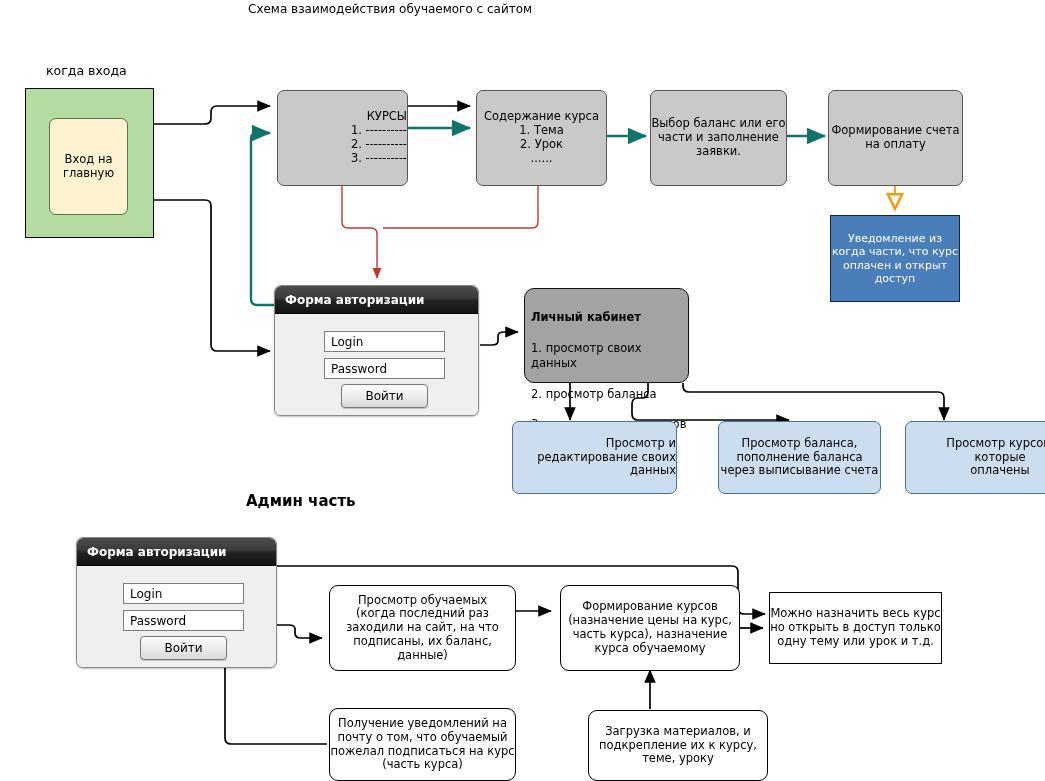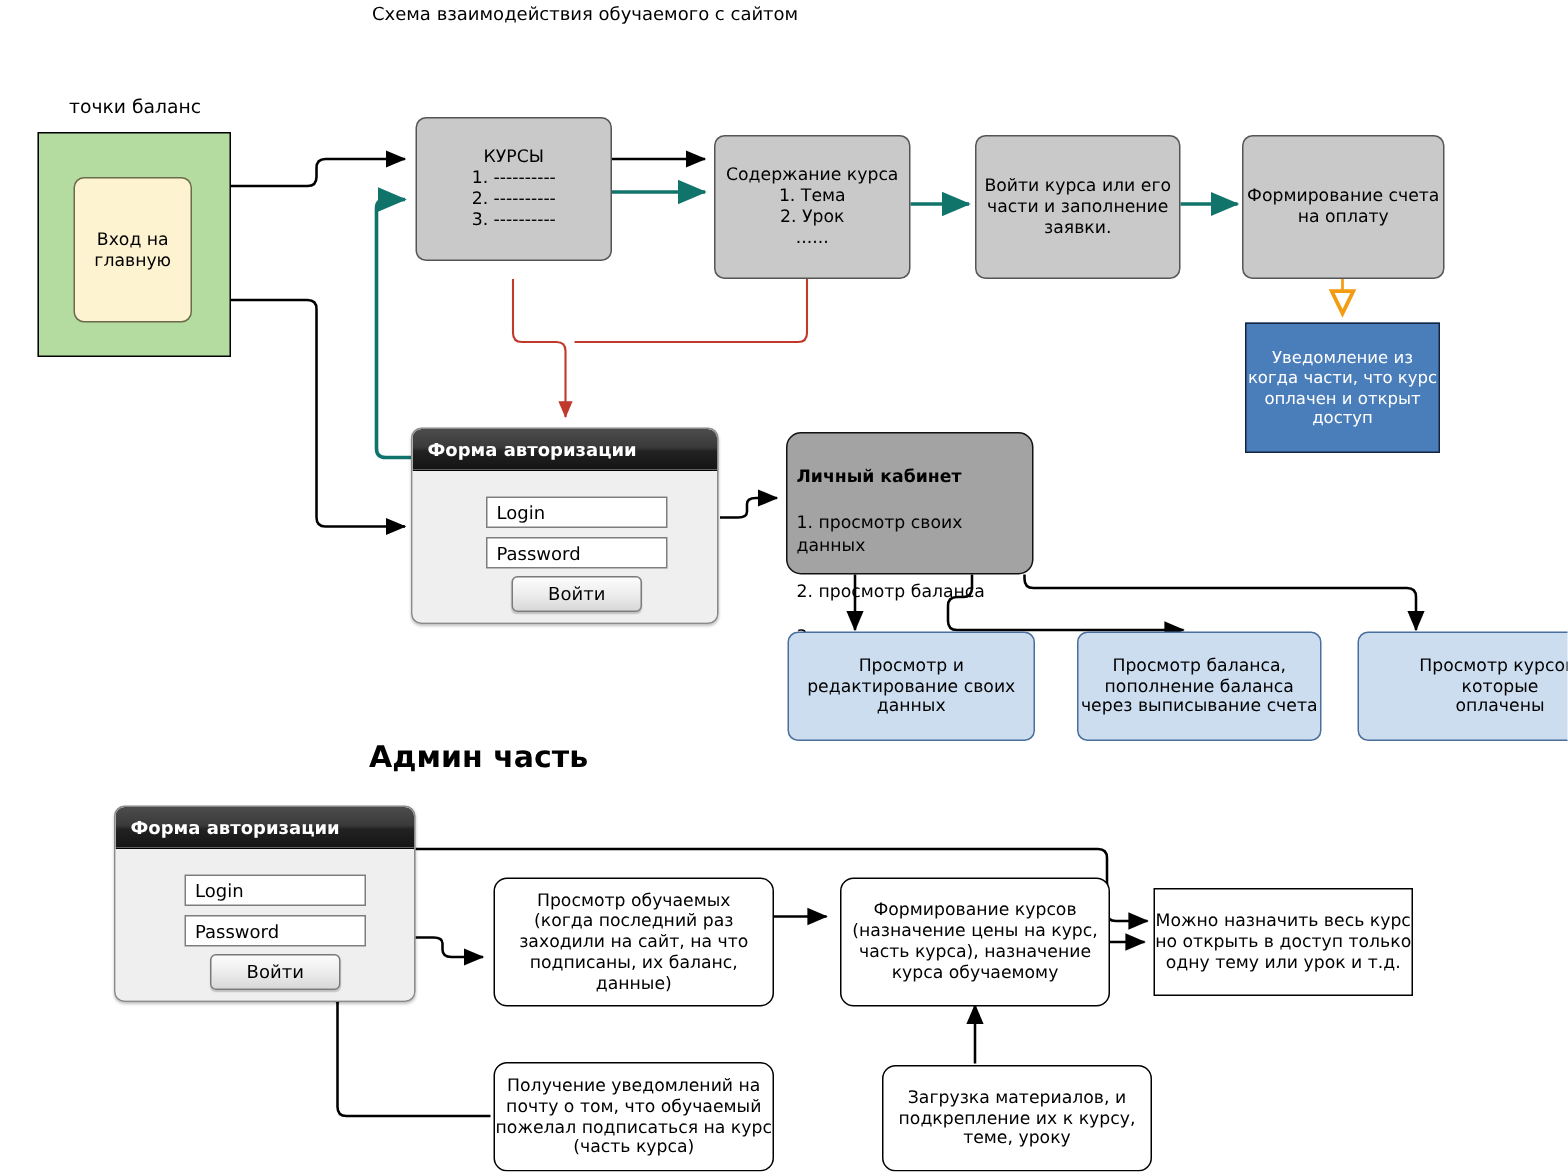--- a/index.html
+++ b/index.html
@@ -7,21 +7,21 @@
        font-family:"DejaVu Sans","Liberation Sans",sans-serif;color:#000;}
   #canvas{position:absolute;left:0;top:0;width:1045px;height:682px;margin-left:24px;}
   svg.edges{position:absolute;left:0;top:0;width:1045px;height:781px;pointer-events:none;}
 
   .node{position:absolute;box-sizing:border-box;display:flex;align-items:center;
         justify-content:center;text-align:center;line-height:1.2;}
   .ntext{display:block;width:100%;white-space:pre-line;}
 
   .title{position:absolute;font-size:12px;color:#000;white-space:nowrap;}
   .lbl{position:absolute;font-size:12.5px;color:#000;white-space:nowrap;}
-  .section-title{position:absolute;font-size:20px;font-weight:bold;color:#000;white-space:nowrap;}
+  .section-title{position:absolute;font-size:15px;font-weight:bold;color:#000;white-space:nowrap;}
 
   
   .entry-group{border:1.6px solid #000;background:#b4dba0;}
   .entry-inner{border:1.4px solid #6b6b4a;background:#fdf3d0;border-radius:7px;font-size:11.5px;}
 
   
   .gray{background:#c9c9c9;border:1.4px solid #555;border-radius:7px;font-size:11.5px;}
 
   
   .blue{background:#4a7ebb;border:1.6px solid #12263f;color:#ffffff;font-size:11px;}
@@ -117,46 +117,46 @@
       <path d="M514,186 L514,222 q0,6 -6,6 L359,228"></path>
     </g>
 
     <g fill="none" stroke="#f39c12" stroke-width="1.8">
       <path d="M871,186 L871,208" marker-end="url(#ahO)"></path>
     </g>
   </svg>
 
   <div class="title" style="left:224px;top:2px;">Схема взаимодействия обучаемого с сайтом</div>
 
-  <div class="lbl" style="left:22px;top:63px;">точки баланс</div>
+  <div class="lbl" style="left:22px;top:63px;">когда входа</div>
 
   <div class="section-title" style="left:222px;top:492px;">Админ часть</div>
 
   <div class="node entry-group" style="left:1px;top:88px;width:129px;height:150px;"></div>
   <div class="node entry-inner" style="left:25px;top:118px;width:79px;height:97px;">
     <span class="ntext">Вход на
 главную</span>
   </div>
 
-  <div class="node gray" style="left:253px;top:78px;width:131px;height:96px;">
+  <div class="node gray" style="left:253px;top:90px;width:131px;height:96px;text-align:right;">
     <span class="ntext">КУРСЫ
 1. ----------
 2. ----------
 3. ----------</span>
   </div>
 
   <div class="node gray" style="left:452px;top:90px;width:131px;height:96px;">
     <span class="ntext">Содержание курса
 1. Тема
 2. Урок
 ......</span>
   </div>
 
   <div class="node gray" style="left:626px;top:90px;width:137px;height:96px;">
-    <span class="ntext">Войти курса или его
+    <span class="ntext">Выбор баланс или его
 части и заполнение
 заявки.</span>
   </div>
 
   <div class="node gray" style="left:804px;top:90px;width:135px;height:96px;">
     <span class="ntext">Формирование счета
 на оплату</span>
   </div>
 
   <div class="node blue" style="left:806px;top:215px;width:130px;height:87px;">
@@ -169,21 +169,21 @@
   <div class="node pink" style="left:500px;top:288px;width:165px;height:95px;">
     <span class="ntext">
       <b>Личный кабинет</b><br>
       <span>1. просмотр своих данных</span><br>
       <span>2. просмотр баланса</span><br>
       <span>3. просмотр своих курсов</span><br>
       <span>4. выход</span>
     </span>
   </div>
 
-  <div class="node lblue" style="left:501px;top:421px;width:165px;height:73px;">
+  <div class="node lblue" style="left:488px;top:421px;width:165px;height:73px;text-align:right;">
     <span class="ntext">Просмотр и
 редактирование своих
 данных</span>
   </div>
 
   <div class="node lblue" style="left:694px;top:421px;width:163px;height:73px;">
     <span class="ntext">Просмотр баланса,
 пополнение баланса
 через выписывание счета</span>
   </div>

